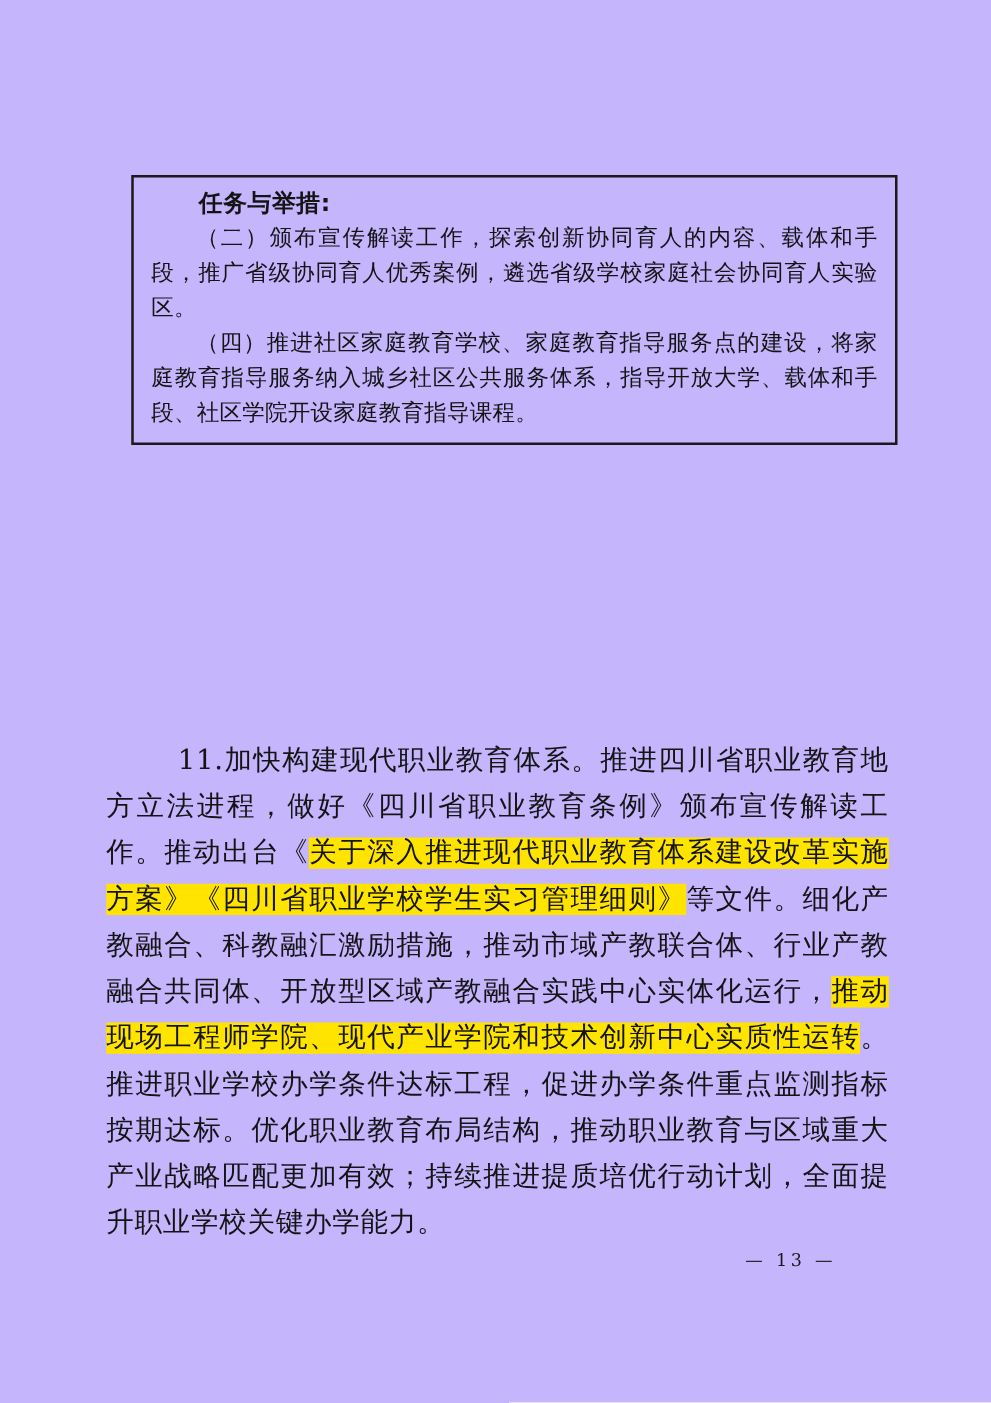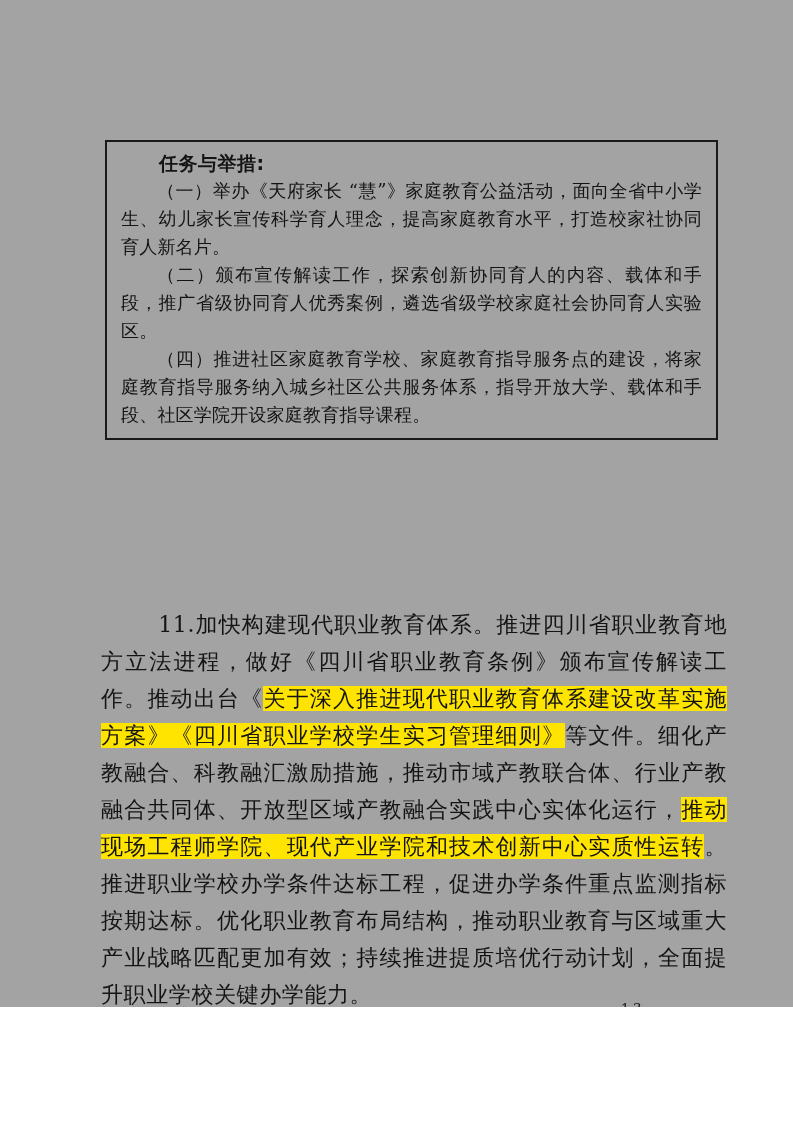--- a/index.html
+++ b/index.html
@@ -3,22 +3,22 @@
 <meta charset="utf-8">
 <style>
   html, body {
     margin: 0;
     padding: 0;
     background: #ffffff;
   }
   .page {
     position: relative;
     width: 793px;
-    height: 1007px;
-    background: #a3a3a3;
+    height: 1122px;
+    background: #c4b5fd;
     overflow: hidden;
     font-family: "DejaVu Serif", "Liberation Serif", serif;
     color: #141414;
   }
   .task-box {
     position: absolute;
     left: 105px;
     top: 140px;
     width: 613px;
     box-sizing: border-box;
@@ -42,21 +42,21 @@
     line-height: 28px;
     text-align: justify;
     text-indent: 2em;
     letter-spacing: 0.2px;
   }
   .main-p {
     position: absolute;
     left: 85px;
     top: 590px;
     width: 626px;
-    margin: 16px;
+    margin: 0;
     font-size: 22px;
     line-height: 37px;
     text-align: justify;
     text-indent: 2.6em;
     letter-spacing: 0.6px;
   }
   .hl {
     background: var(--hl-color, #ffe400);
   }
   .page-number {
@@ -70,21 +70,20 @@
   }
 </style>
 </head>
 <body>
 
 <div class="page">
 
   <div class="task-box">
     <p class="box-title"><span class="heiti">任务与举措:</span></p>
 
-    <p class="box-p">（一）举办《天府家长 “慧”》家庭教育公益活动，面向全省中小学生、幼儿家长宣传科学育人理念，提高家庭教育水平，打造校家社协同育人新名片。</p>
 
     <p class="box-p">（二）颁布宣传解读工作，探索创新协同育人的内容、载体和手段，推广省级协同育人优秀案例，遴选省级学校家庭社会协同育人实验区。</p>
 
 
     <p class="box-p">（四）推进社区家庭教育学校、家庭教育指导服务点的建设，将家庭教育指导服务纳入城乡社区公共服务体系，指导开放大学、载体和手段、社区学院开设家庭教育指导课程。</p>
 
   </div>
 
   <p class="main-p"><span>11.加快构建现代职业教育体系。推进四川省职业教育地方立法进程，做好《四川省职业教育条例》颁布宣传解读工作。推动出台《</span><span class="hl">关于深入推进现代职业教育体系建设改革实施方案》《四川省职业学校学生实习管理细则》</span><span>等文件。细化产教融合、科教融汇激励措施，推动市域产教联合体、行业产教融合共同体、开放型区域产教融合实践中心实体化运行，</span><span class="hl">推动现场工程师学院、现代产业学院和技术创新中心实质性运转</span><span>。推进职业学校办学条件达标工程，促进办学条件重点监测指标按期达标。优化职业教育布局结构，推动职业教育与区域重大产业战略匹配更加有效；持续推进提质培优行动计划，全面提升职业学校关键办学能力。</span></p>
 

